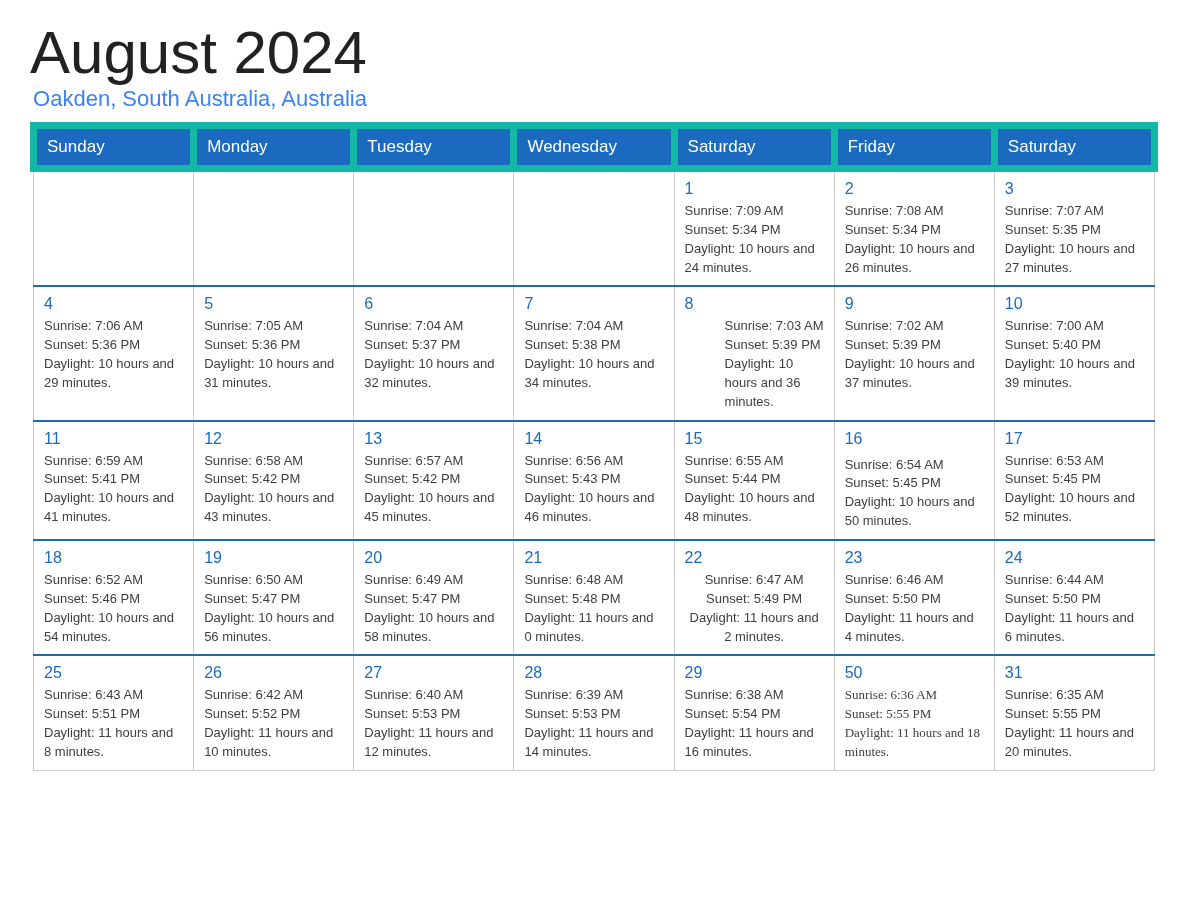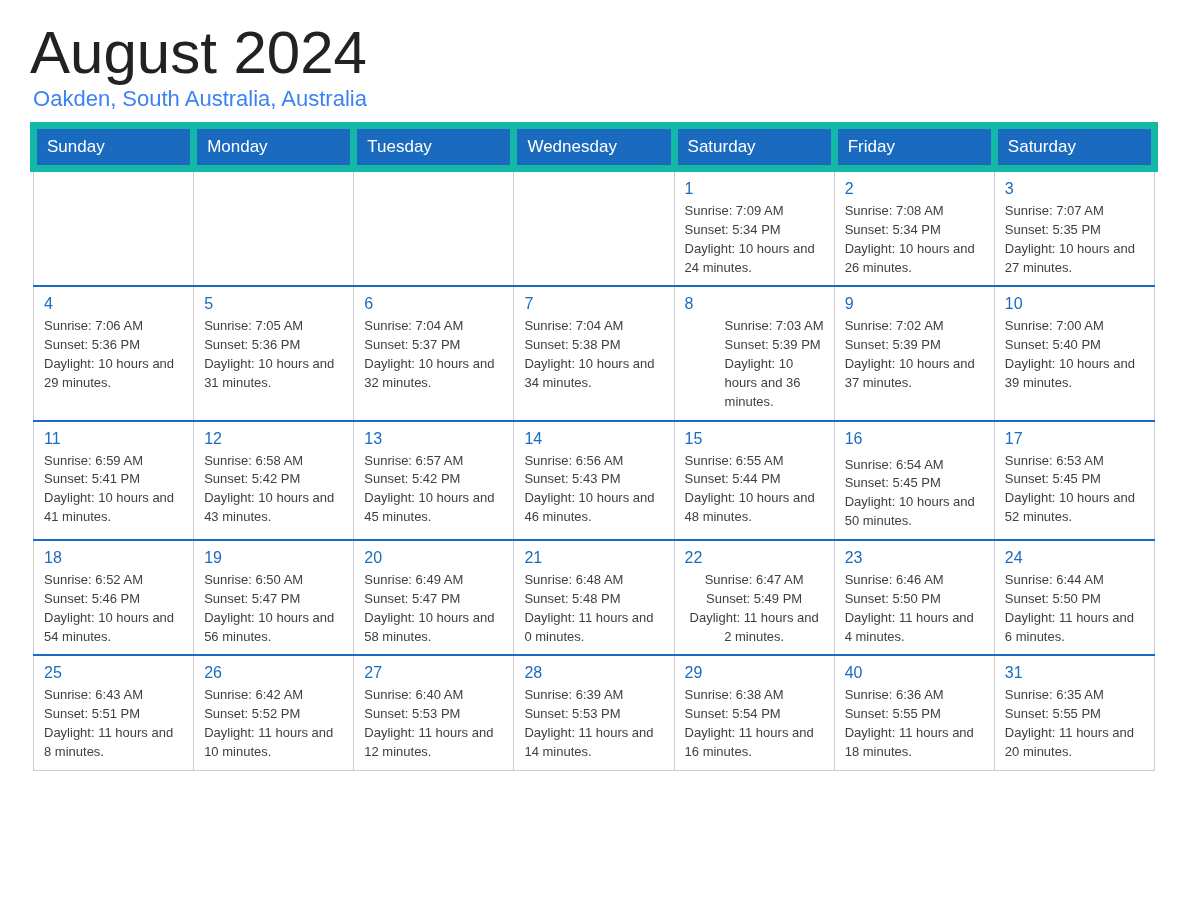--- a/index.html
+++ b/index.html
@@ -305,22 +305,22 @@
 Sunset: 5:53 PM
 Daylight: 11 hours and 14 minutes.</div>
         </td>
         <td>
           <span class="day-number">29</span>
           <div class="day-info" style="white-space: pre-line;">Sunrise: 6:38 AM
 Sunset: 5:54 PM
 Daylight: 11 hours and 16 minutes.</div>
         </td>
         <td>
-          <span class="day-number">40</span>
-          <div class="day-info" style="white-space: pre-line;">Sunrise: 6:36 AM
+          <span class="day-number">50</span>
+          <div class="day-info" style="white-space: pre-line; font-family: Liberation Serif, serif;">Sunrise: 6:36 AM
 Sunset: 5:55 PM
 Daylight: 11 hours and 18 minutes.</div>
         </td>
         <td>
           <span class="day-number">31</span>
           <div class="day-info" style="white-space: pre-line;">Sunrise: 6:35 AM
 Sunset: 5:55 PM
 Daylight: 11 hours and 20 minutes.</div>
         </td>
       </tr>

